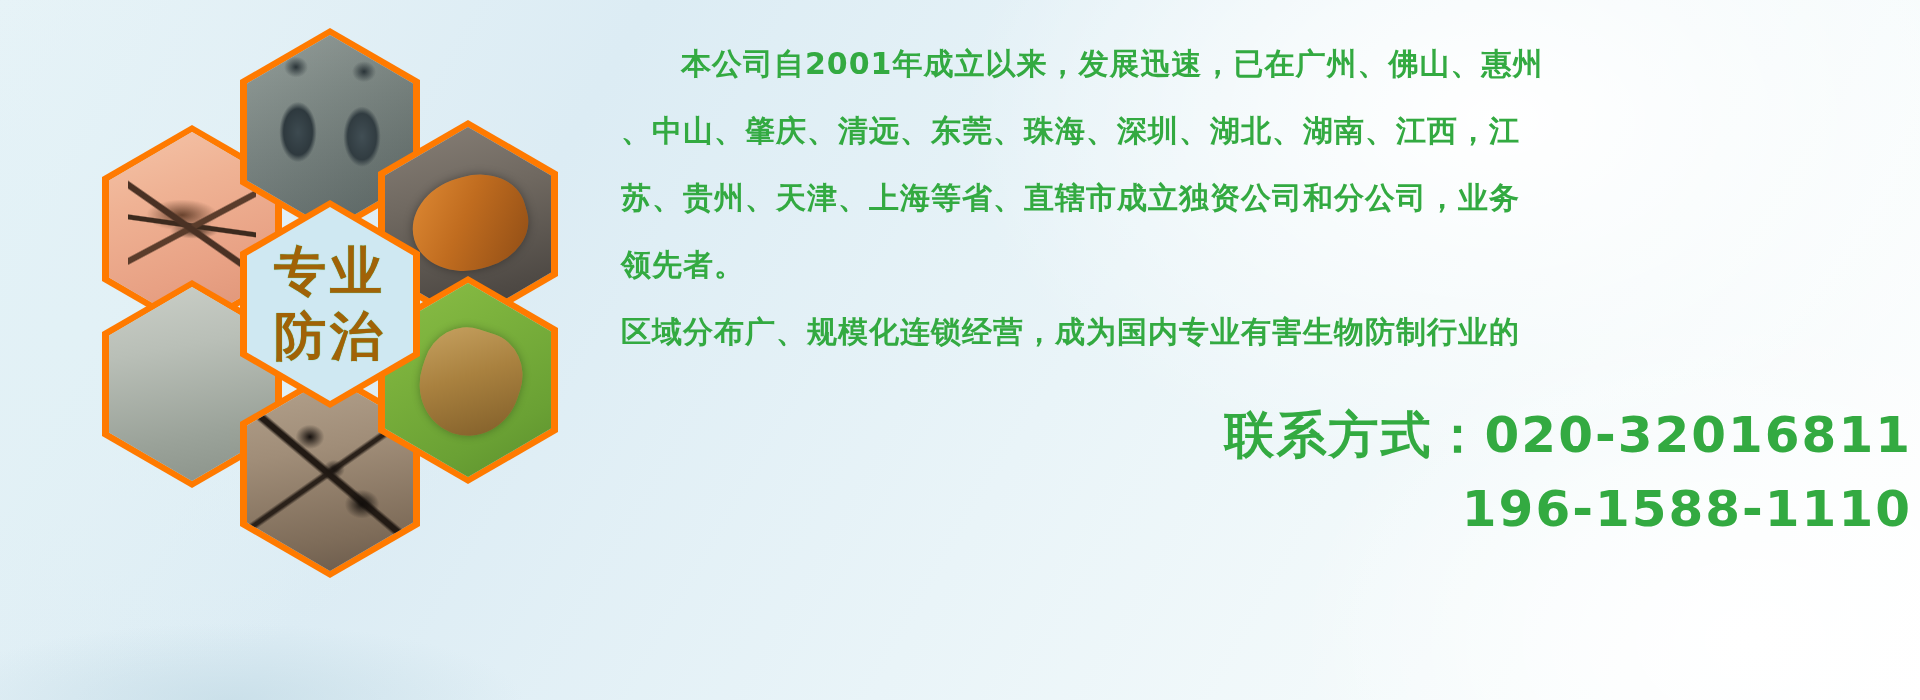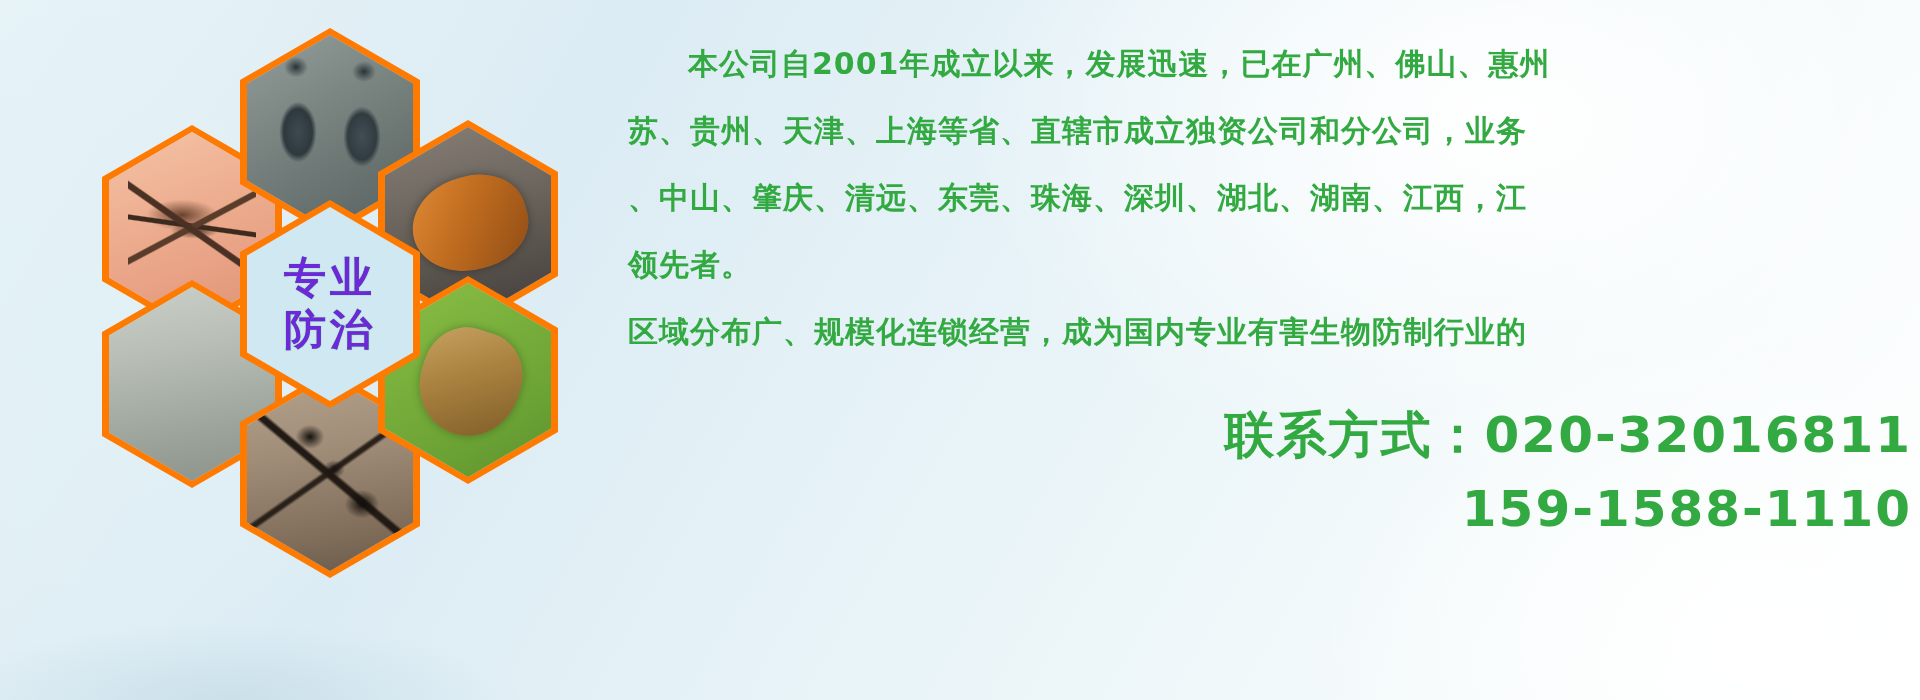--- a/index.html
+++ b/index.html
@@ -110,35 +110,35 @@
     content:"";position:absolute;left:26%;top:28%;width:50%;height:46%;
     transform:rotate(18deg);
     border-radius:42% 42% 50% 50%;
     background:linear-gradient(145deg,#c9a463 0%,#a9813f 45%,#7d5b27 100%);
     box-shadow:0 0 8px rgba(0,0,0,.28);
   }
 
   .hex.center{background:#ff7a00;}
   .hex.center .inner{background:#cfe8f2;display:flex;align-items:center;justify-content:center;}
   .center-text{
-    color:#6d28d9;
+    color:#a16207;
     font-weight:bold;
-    font-size:42px;
+    font-size:52px;
     line-height:1.25;
     text-align:center;
     letter-spacing:4px;
     text-shadow:0 0 1px #3cb54a;
   }
 
   
   .copy{
     position:absolute;left:612px;top:36px;width:1300px;
   }
   .copy p{
-    margin:0 0 12px 16px;
+    margin:0 0 12px 9px;
     color:#33aa41;
     font-weight:bold;
     font-size:30px;
     line-height:55px;
     letter-spacing:1px;
     white-space:nowrap;
   }
   .copy p.indent{text-indent:60px;}
 
   .contact{
@@ -202,28 +202,28 @@
           <div>专业</div>
           <div>防治</div>
         </div>
       </div>
     </div>
 
   </div>
 
   <div class="copy">
     <p class="indent">本公司自2001年成立以来，发展迅速，已在广州、佛山、惠州</p>
+    <p>、中山、肇庆、清远、东莞、珠海、深圳、湖北、湖南、江西，江</p>
     <p>苏、贵州、天津、上海等省、直辖市成立独资公司和分公司，业务</p>
-    <p>、中山、肇庆、清远、东莞、珠海、深圳、湖北、湖南、江西，江</p>
     <p>领先者。</p>
     <p>区域分布广、规模化连锁经营，成为国内专业有害生物防制行业的</p>
   </div>
 
   <div class="contact">
     <div class="line1">
       <span>联系方式：</span><span>020-32016811</span>
     </div>
     <div class="line2">
-      <span>159-1588-1110</span>
+      <span>196-1588-1110</span>
     </div>
   </div>
 
 </div>
 
 </body></html>

